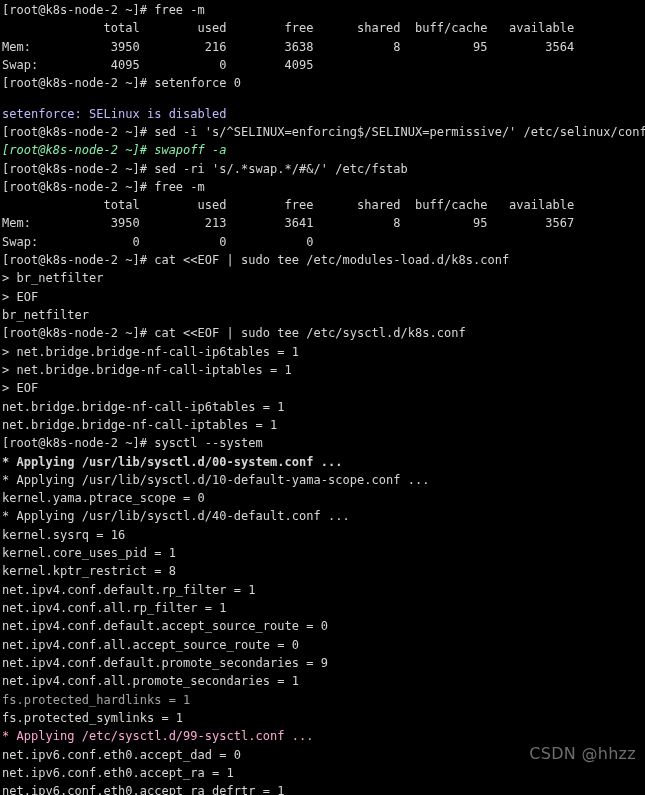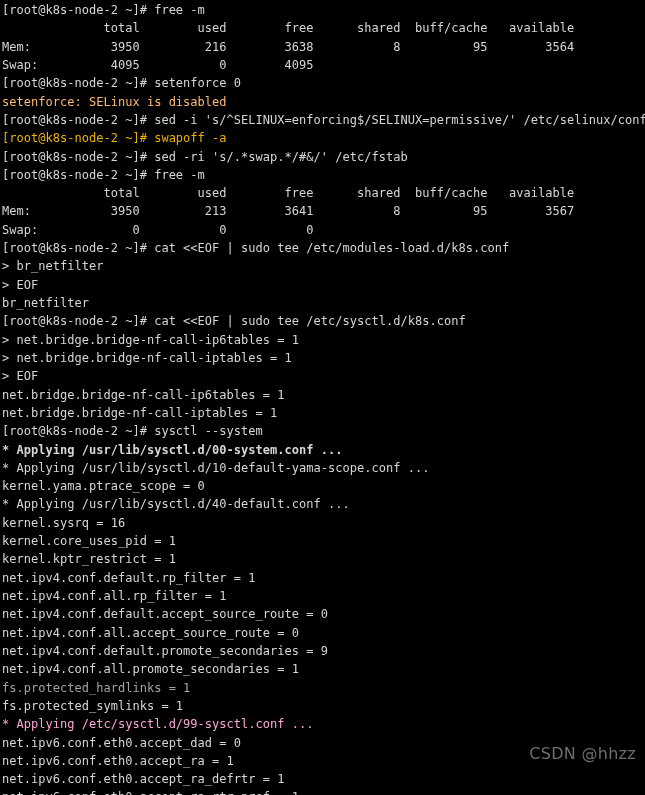--- a/index.html
+++ b/index.html
@@ -52,23 +52,23 @@
 </head>
 <body style="background: rgb(0, 0, 0);">
 
 <div id="terminal" style="background: rgb(0, 0, 0);">
   <div id="output">
       <div class="line prompt-line" style="color: rgb(214, 214, 214);">[root@k8s-node-2 ~]# free -m</div>
       <div class="line" style="color: rgb(214, 214, 214);">              total        used        free      shared  buff/cache   available</div>
       <div class="line" style="color: rgb(214, 214, 214);">Mem:           3950         216        3638           8          95        3564</div>
       <div class="line" style="color: rgb(214, 214, 214);">Swap:          4095           0        4095</div>
       <div class="line prompt-line" style="color: rgb(214, 214, 214);">[root@k8s-node-2 ~]# setenforce 0</div>
-      <div class="line" style="color: #fdba74;">setenforce: SELinux is disabled</div>
+      <div class="line" style="color: #c4b5fd; margin-top: 12px;">setenforce: SELinux is disabled</div>
       <div class="line prompt-line" style="color: rgb(214, 214, 214);">[root@k8s-node-2 ~]# sed -i 's/^SELINUX=enforcing$/SELINUX=permissive/' /etc/selinux/config</div>
-      <div class="line prompt-line" style="color: #eab308;">[root@k8s-node-2 ~]# swapoff -a</div>
+      <div class="line prompt-line" style="color: #86efac; font-style: italic;">[root@k8s-node-2 ~]# swapoff -a</div>
       <div class="line prompt-line" style="color: rgb(214, 214, 214);">[root@k8s-node-2 ~]# sed -ri 's/.*swap.*/#&amp;/' /etc/fstab</div>
       <div class="line prompt-line" style="color: rgb(214, 214, 214);">[root@k8s-node-2 ~]# free -m</div>
       <div class="line" style="color: rgb(214, 214, 214);">              total        used        free      shared  buff/cache   available</div>
       <div class="line" style="color: rgb(214, 214, 214);">Mem:           3950         213        3641           8          95        3567</div>
       <div class="line" style="color: rgb(214, 214, 214);">Swap:             0           0           0</div>
       <div class="line prompt-line" style="color: rgb(214, 214, 214);">[root@k8s-node-2 ~]# cat &lt;&lt;EOF | sudo tee /etc/modules-load.d/k8s.conf</div>
       <div class="line" style="color: rgb(214, 214, 214);">&gt; br_netfilter</div>
       <div class="line" style="color: rgb(214, 214, 214);">&gt; EOF</div>
       <div class="line" style="color: rgb(214, 214, 214);">br_netfilter</div>
       <div class="line prompt-line" style="color: rgb(214, 214, 214);">[root@k8s-node-2 ~]# cat &lt;&lt;EOF | sudo tee /etc/sysctl.d/k8s.conf</div>
@@ -77,21 +77,21 @@
       <div class="line" style="color: rgb(214, 214, 214);">&gt; EOF</div>
       <div class="line" style="color: rgb(214, 214, 214);">net.bridge.bridge-nf-call-ip6tables = 1</div>
       <div class="line" style="color: rgb(214, 214, 214);">net.bridge.bridge-nf-call-iptables = 1</div>
       <div class="line prompt-line" style="color: rgb(214, 214, 214);">[root@k8s-node-2 ~]# sysctl --system</div>
       <div class="line" style="color: rgb(214, 214, 214); font-weight: bold;">* Applying /usr/lib/sysctl.d/00-system.conf ...</div>
       <div class="line" style="color: rgb(214, 214, 214);">* Applying /usr/lib/sysctl.d/10-default-yama-scope.conf ...</div>
       <div class="line" style="color: rgb(214, 214, 214);">kernel.yama.ptrace_scope = 0</div>
       <div class="line" style="color: rgb(214, 214, 214);">* Applying /usr/lib/sysctl.d/40-default.conf ...</div>
       <div class="line" style="color: rgb(214, 214, 214);">kernel.sysrq = 16</div>
       <div class="line" style="color: rgb(214, 214, 214);">kernel.core_uses_pid = 1</div>
-      <div class="line" style="color: rgb(214, 214, 214);">kernel.kptr_restrict = 1</div>
+      <div class="line" style="color: rgb(214, 214, 214);">kernel.kptr_restrict = 8</div>
       <div class="line" style="color: rgb(214, 214, 214);">net.ipv4.conf.default.rp_filter = 1</div>
       <div class="line" style="color: rgb(214, 214, 214);">net.ipv4.conf.all.rp_filter = 1</div>
       <div class="line" style="color: rgb(214, 214, 214);">net.ipv4.conf.default.accept_source_route = 0</div>
       <div class="line" style="color: rgb(214, 214, 214);">net.ipv4.conf.all.accept_source_route = 0</div>
       <div class="line" style="color: rgb(214, 214, 214);">net.ipv4.conf.default.promote_secondaries = 9</div>
       <div class="line" style="color: rgb(214, 214, 214);">net.ipv4.conf.all.promote_secondaries = 1</div>
       <div class="line" style="color: #a3a3a3;">fs.protected_hardlinks = 1</div>
       <div class="line" style="color: rgb(214, 214, 214);">fs.protected_symlinks = 1</div>
       <div class="line" style="color: #f9a8d4;">* Applying /etc/sysctl.d/99-sysctl.conf ...</div>
       <div class="line" style="color: rgb(214, 214, 214);">net.ipv6.conf.eth0.accept_dad = 0</div>

